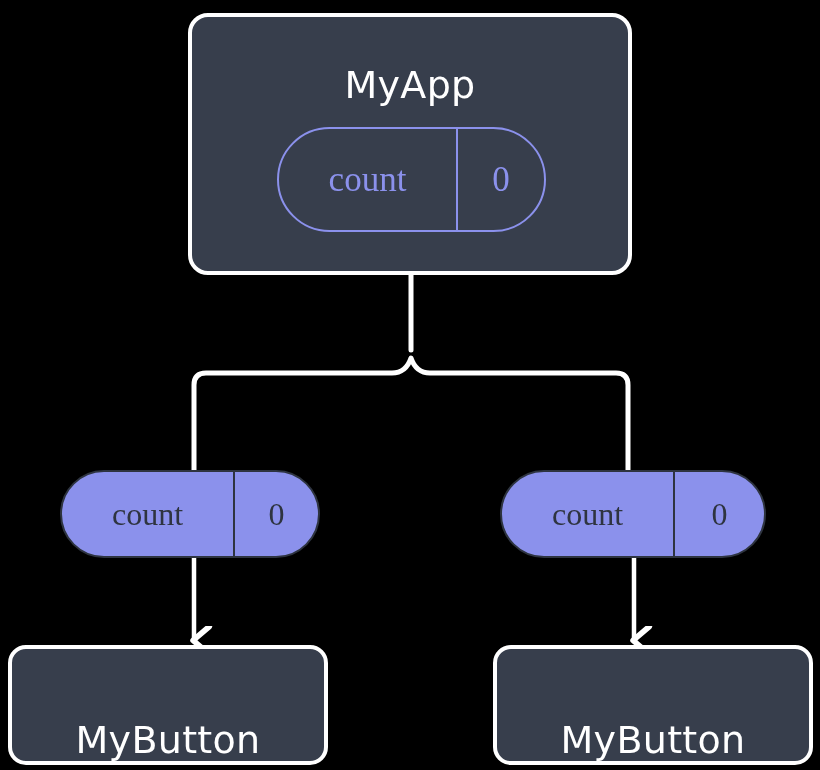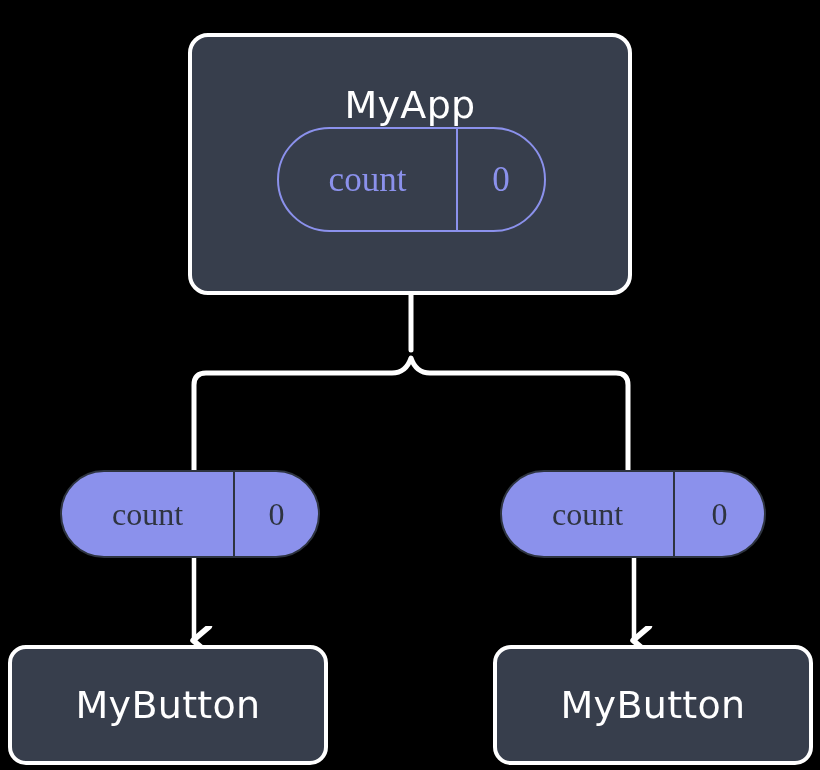--- a/index.html
+++ b/index.html
@@ -48,33 +48,32 @@
     white-space: nowrap;
   }
 
   
   #box-myapp {
     left: 188px;
     top: 13px;
     width: 444px;
     height: 262px;
     border-radius: 20px;
-    margin-top: 20px;
   }
   #box-myapp .comp-title {
     margin-top: 48px;
     font-size: 38px;
     line-height: 40px;
   }
 
   
   .box-mybutton {
     top: 645px;
     height: 120px;
-    justify-content: center;
+    justify-content: flex-end;
   }
   .box-mybutton .comp-title {
     font-size: 38px;
     line-height: 42px;
   }
   #box-mybutton-left  { left: 8px;   width: 320px; }
   #box-mybutton-right { left: 493px; width: 320px; }
 
   
   .pill {

